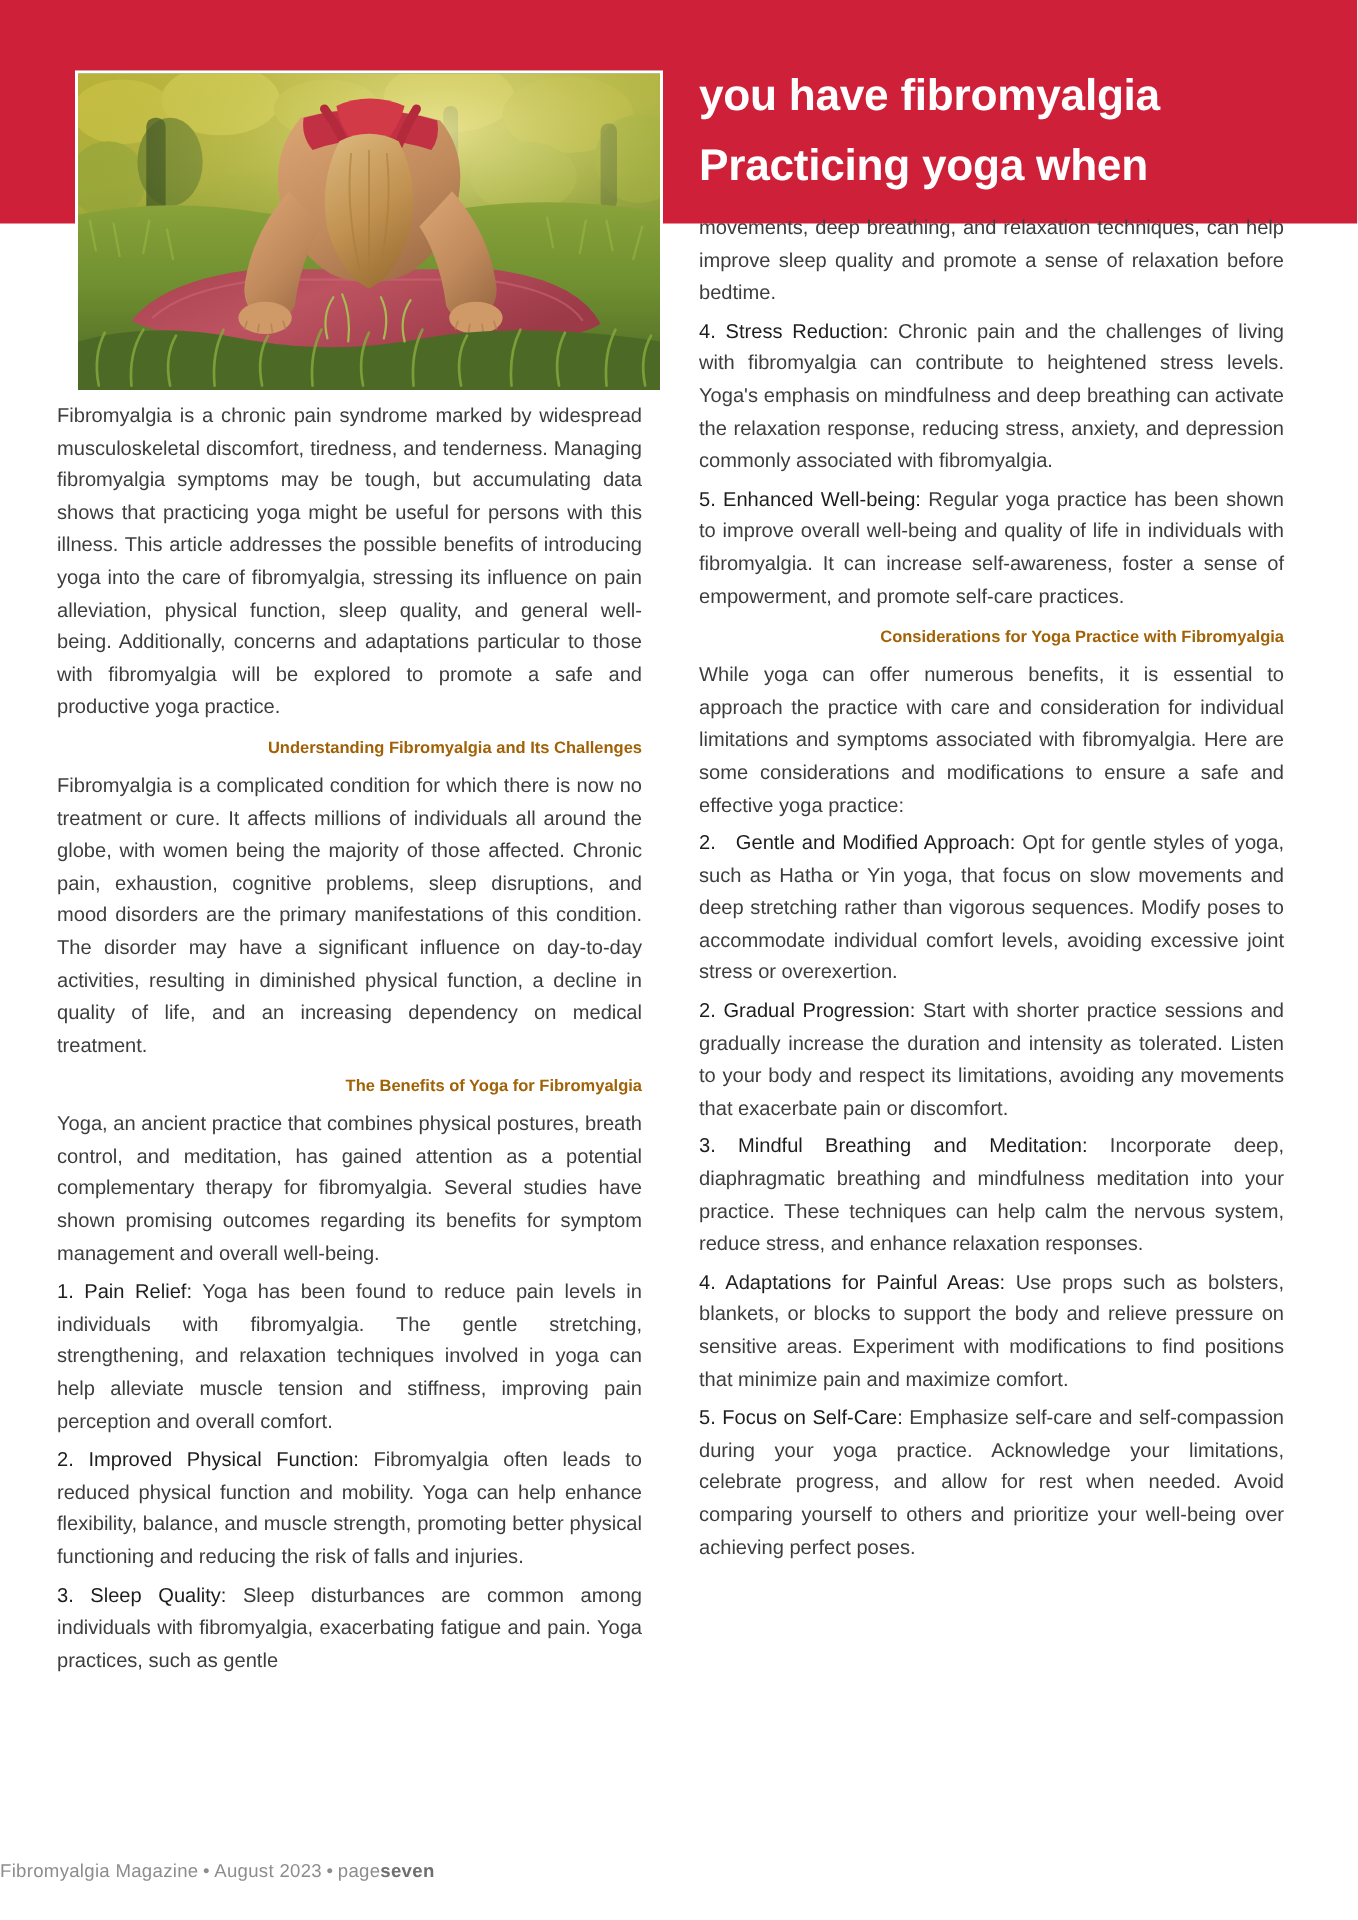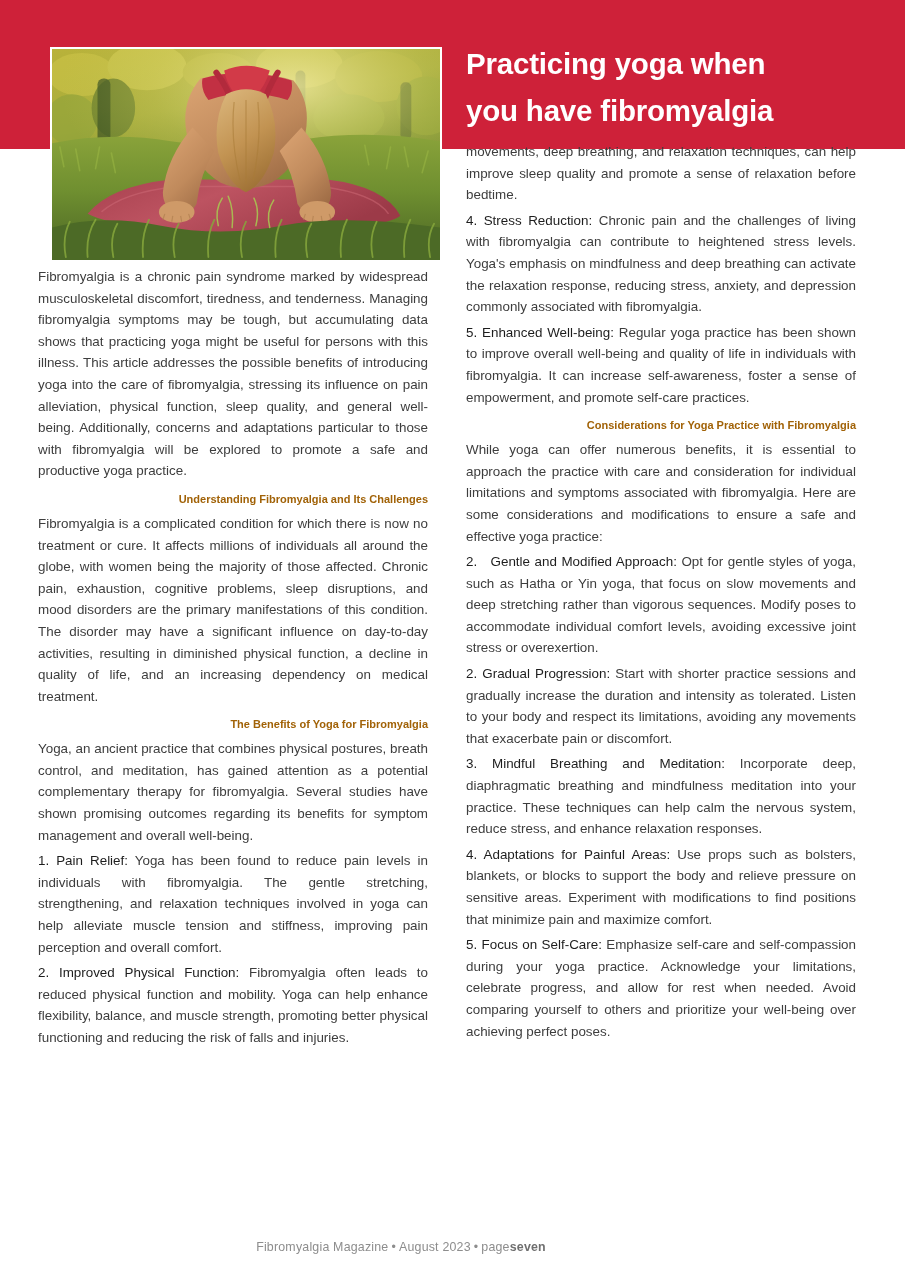--- a/index.html
+++ b/index.html
@@ -102,39 +102,39 @@
 
   
   .tight { margin-bottom: 2px; }
 
   
   #footer {
     position: absolute;
     left: 0;
     top: 1240px;
     width: 802px;
-    text-align: center;
+    text-align: left;
     font-size: 12.4px;
     color: #8d8d8d;
     letter-spacing: 0.2px;
   }
   #footer .page-word { color: #8d8d8d; }
   #footer .page-num { font-weight: bold; color: #6f6f6f; }
   #footer .sep { padding: 0 3px; }
 </style>
 </head>
 <body>
 
 <div id="page">
 
   <div id="header-band"></div>
 
   <h1 id="article-title">
+    <span class="tline">you have fibromyalgia</span>
     <span class="tline">Practicing yoga when</span>
-    <span class="tline">you have fibromyalgia</span>
   </h1>
 
   <div id="hero-photo">
     <svg viewBox="0 0 392 215" preserveAspectRatio="none">
       <defs>
         <linearGradient id="bgFoliage" x1="0" y1="0" x2="0.3" y2="1">
           <stop offset="0%" stop-color="#b9b23a"></stop>
           <stop offset="35%" stop-color="#a8ad3b"></stop>
           <stop offset="70%" stop-color="#7e9333"></stop>
           <stop offset="100%" stop-color="#5c7a2b"></stop>
@@ -264,20 +264,21 @@
     <h2 class="section-heading">Understanding Fibromyalgia and Its Challenges</h2>
     <p class="body-par">Fibromyalgia is a complicated condition for which there is now no treatment or cure. It affects millions of individuals all around the globe, with women being the majority of those affected. Chronic pain, exhaustion, cognitive problems, sleep disruptions, and mood disorders are the primary manifestations of this condition. The disorder may have a significant influence on day-to-day activities, resulting in diminished physical function, a decline in quality of life, and an increasing dependency on medical treatment.</p>
 
     <h2 class="section-heading">The Benefits of Yoga for Fibromyalgia</h2>
     <p class="body-par">Yoga, an ancient practice that combines physical postures, breath control, and meditation, has gained attention as a potential complementary therapy for fibromyalgia. Several studies have shown promising outcomes regarding its benefits for symptom management and overall well-being.</p>
 
     <p class="body-par"><span class="lead-in">1. Pain Relief:</span><span> Yoga has been found to reduce pain levels in individuals with fibromyalgia. The gentle stretching, strengthening, and relaxation techniques involved in yoga can help alleviate muscle tension and stiffness, improving pain perception and overall comfort.</span></p>
 
     <p class="body-par"><span class="lead-in">2. Improved Physical Function:</span><span> Fibromyalgia often leads to reduced physical function and mobility. Yoga can help enhance flexibility, balance, and muscle strength, promoting better physical functioning and reducing the risk of falls and injuries.</span></p>
 
+    <p class="body-par tight"><span class="lead-in">3. Sleep Quality:</span><span> Sleep disturbances are common among individuals with fibromyalgia, exacerbating fatigue and pain. Yoga practices, such as gentle</span></p>
 
   </div>
 
   <div id="col-right" class="column">
 
     <p class="body-par">movements, deep breathing, and relaxation techniques, can help improve sleep quality and promote a sense of relaxation before bedtime.</p>
 
     <p class="body-par"><span class="lead-in">4. Stress Reduction:</span><span> Chronic pain and the challenges of living with fibromyalgia can contribute to heightened stress levels. Yoga's emphasis on mindfulness and deep breathing can activate the relaxation response, reducing stress, anxiety, and depression commonly associated with fibromyalgia.</span></p>
 
     <p class="body-par"><span class="lead-in">5. Enhanced Well-being:</span><span> Regular yoga practice has been shown to improve overall well-being and quality of life in individuals with fibromyalgia. It can increase self-awareness, foster a sense of empowerment, and promote self-care practices.</span></p>

